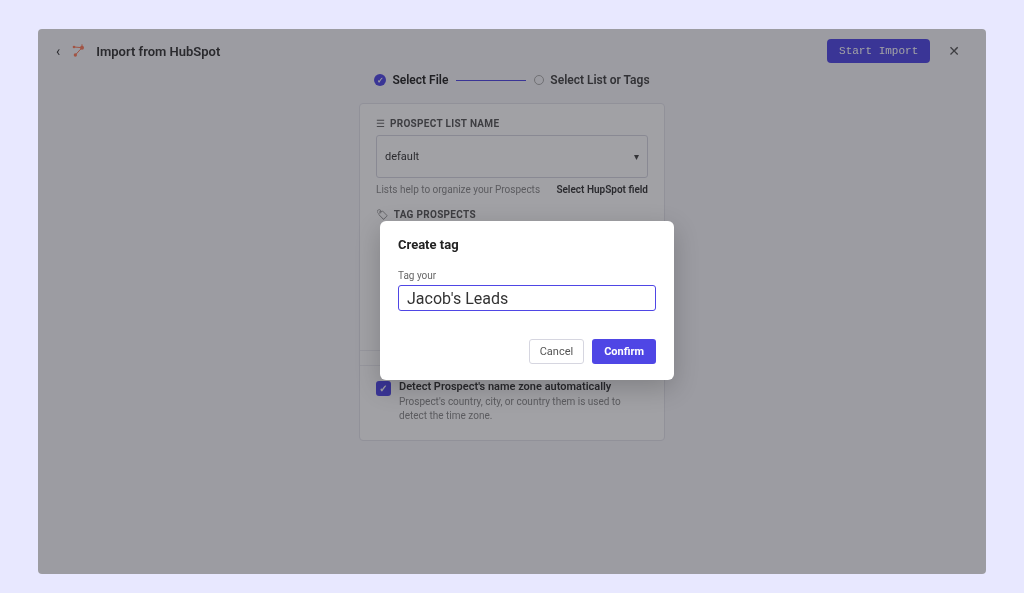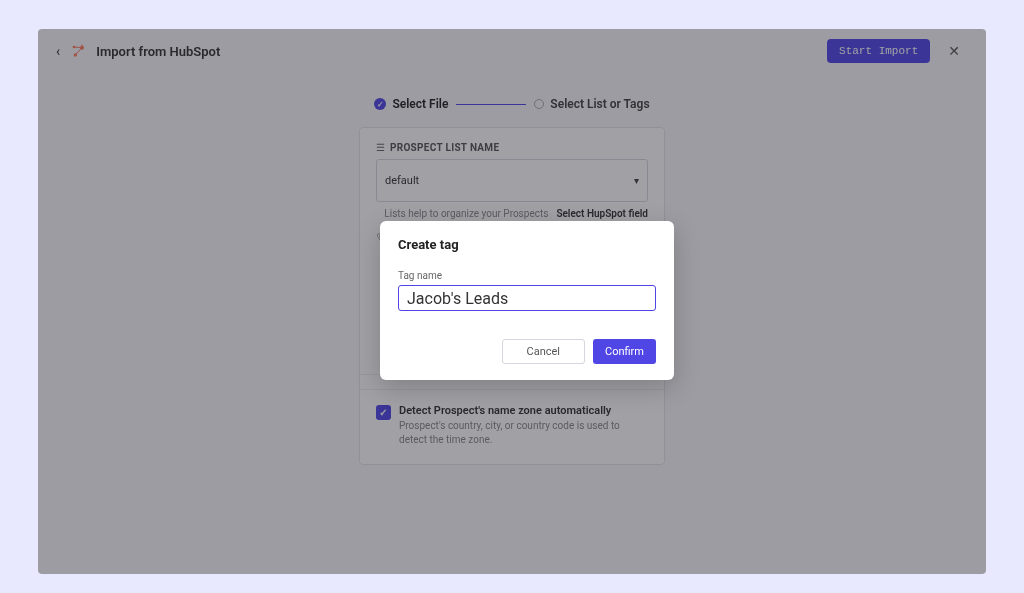--- a/index.html
+++ b/index.html
@@ -35,21 +35,21 @@
 .page-title { font-size: 13px; font-weight: 600; color: #333; flex: 1; }
 .start-import-btn {
   background: #4f46e5; color: #fff; border: none;
   padding: 6px 12px; font-size: 11px; border-radius: 4px;
   font-weight: 500; cursor: pointer; font-family: Liberation Mono, monospace;
 }
 .close-x { font-size: 14px; color: #555; padding: 0 8px; cursor: pointer; }
 
 .stepper {
   display: flex; align-items: center; justify-content: center;
-  gap: 8px; margin-top: 24px;
+  gap: 8px; 
 }
 .step { display: flex; align-items: center; gap: 6px; }
 .step-circle-filled {
   width: 12px; height: 12px; border-radius: 50%;
   background: #4f46e5; display: flex; align-items: center; justify-content: center;
 }
 .step-circle-filled::after {
   content: "✓"; color: #fff; font-size: 8px; font-weight: bold;
 }
 .step-circle-empty {
@@ -75,21 +75,21 @@
 .select-box {
   width: 100%; height: 43px; border: 1px solid #d6d6e0; border-radius: 3px;
   background: #fff; padding: 0 8px; display: flex; align-items: center; justify-content: space-between;
   font-size: 11px; color: #333;
 }
 .select-caret { font-size: 10px; color: #444; }
 .helper-row {
   display: flex; justify-content: space-between; align-items: flex-start;
   margin-top: 6px; gap: 8px;
 }
-.helper-text { font-size: 10px; color: #888; flex: 1; text-align: right; }
+.helper-text { font-size: 10px; color: #888; flex: 1; }
 .link-small { font-size: 10px; font-weight: 600; color: #333; white-space: nowrap; }
 .section-gap { margin-top: 14px; }
 .section-pad { height: 48px; }
 .section-pad2 { height: 48px; }
 .divider { border-top: 1px solid #ececf2; margin: 14px -16px; }
 
 .check-section { display: flex; gap: 8px; }
 .checkbox-square {
   width: 15px; height: 15px; border-radius: 3px; background: #4f46e5;
   display: flex; align-items: center; justify-content: center; flex-shrink: 0;
@@ -119,26 +119,26 @@
 }
 .modal-title { font-size: 13px; font-weight: 700; color: #222; margin-bottom: 18px; }
 .input-label { font-size: 10px; color: #666; margin-bottom: 4px; display: block; }
 .tag-input {
   width: 100%; height: 24px; border: 1.2px solid #4f46e5; border-radius: 3px;
   padding: 12px 8px; font-size: 16px; color: #333; outline: none;
 }
 .modal-actions { display: flex; justify-content: flex-end; gap: 8px; margin-top: 28px; }
 .btn-cancel {
   background: #fff; border: 1px solid #d6d6e0; color: #555;
-  padding: 5px 24px; font-size: 11px; border-radius: 3px; cursor: pointer;
+  padding: 5px 10px; font-size: 11px; border-radius: 3px; cursor: pointer;
 }
 .btn-confirm {
   background: #4f46e5; border: none; color: #fff;
   padding: 5px 12px; font-size: 11px; border-radius: 3px; cursor: pointer;
-  font-weight: 400;
+  font-weight: 700;
 }
 </style>
 </head>
 <body>
 
 <div class="outer-frame">
 
   <div class="top-bar">
     <span class="back-chevron">‹</span>
     <span class="hubspot-icon">
@@ -194,29 +194,29 @@
 
     <div class="divider"></div>
 
 
     <div class="divider"></div>
 
     <div class="check-section">
       <span class="checkbox-square"></span>
       <div class="check-body">
         <div class="check-title">Detect Prospect's name zone automatically</div>
-        <div class="check-desc">Prospect's country, city, or country code is used to detect the time zone.</div>
+        <div class="check-desc">Prospect's country, city, or country them is used to detect the time zone.</div>
       </div>
     </div>
   </div>
 </div>
 
 <div class="dim-overlay"></div>
 
 <div class="modal">
   <div class="modal-title">Create tag</div>
-  <label class="input-label">Tag name</label>
+  <label class="input-label">Tag your</label>
   <input class="tag-input" type="text" value="Jacob's Leads" style="">
   <div class="modal-actions">
     <button class="btn-cancel">Cancel</button>
     <button class="btn-confirm">Confirm</button>
   </div>
 </div>
 
 </body></html>

